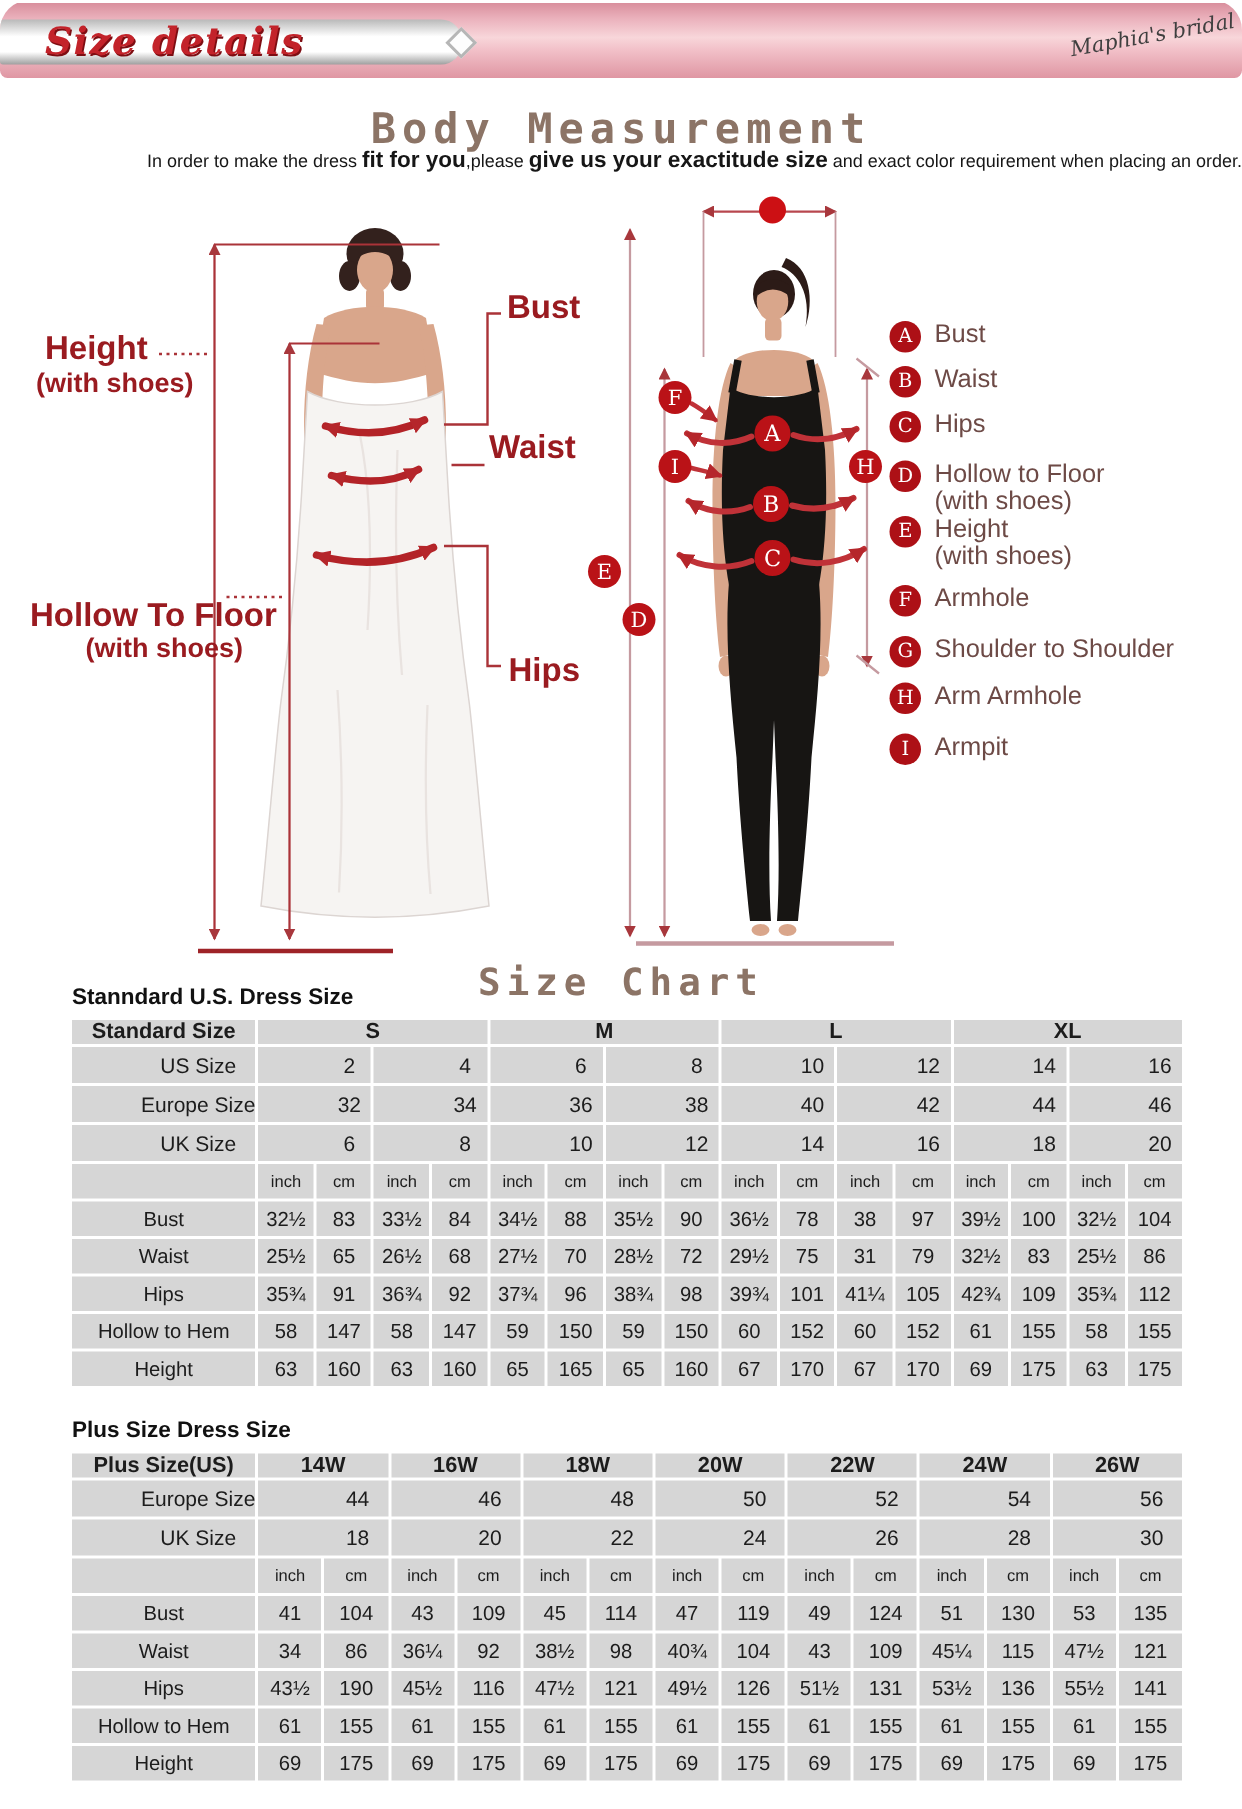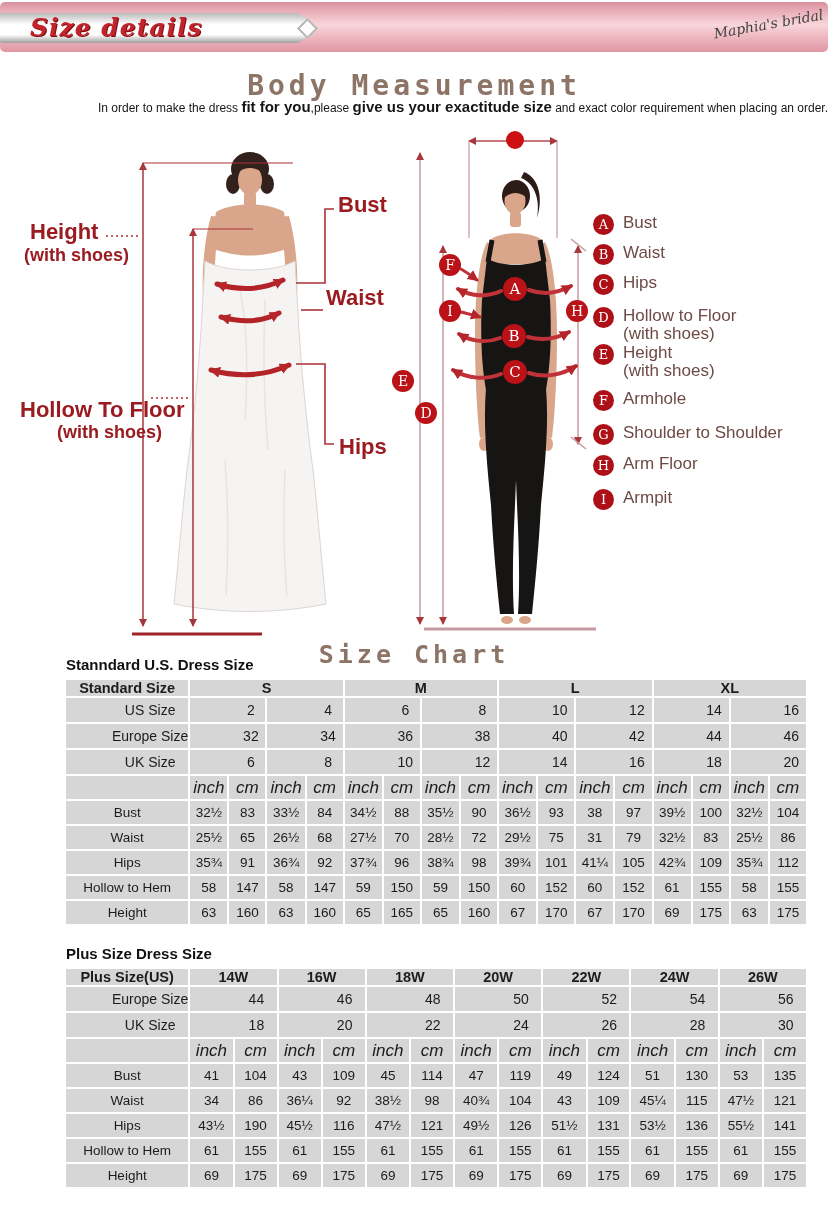--- a/index.html
+++ b/index.html
@@ -1,17 +1,17 @@
 <!DOCTYPE html>
 <html style="--accent_red: #c3232a; --title_brown: #8c7466; --label_red: #9a1b20; --marker_red: #ad1016; --legend_text: #6d4a46; --cell_gray: #d6d6d6; --banner_pink: #eab0bb;"><head>
 <meta charset="utf-8">
 <style>
   html,body{margin:0;padding:0;background:#ffffff;}
   .page{position:relative;width:828px;height:1206px;background:#fff;overflow:hidden;
-        font-family:"Liberation Sans",sans-serif;}
+        font-family:"Liberation Sans",sans-serif;border-radius:20px;}
 
   
   .banner{position:absolute;left:0;top:2px;width:828px;height:50px;
     background:linear-gradient(180deg,#d98f9d 0%,#eab0bb 20%,#f8d6da 46%,#f2c1c9 62%,#df96a3 100%);
     border-radius:5px;}
   .banner-strip{position:absolute;left:0;top:11px;width:308px;height:30px;
     background:linear-gradient(180deg,#b9b9b9 0%,#ffffff 38%,#ffffff 72%,#9f9f9f 100%);
     border-radius:2px 14px 14px 2px;}
   .banner-diamond{position:absolute;left:300px;top:19px;width:11px;height:11px;background:#fdfdfd;
     border:2px solid #b6b6b6;transform:rotate(45deg);}
@@ -37,31 +37,31 @@
 
   
   .legend-item{position:absolute;left:593px;display:flex;gap:9px;align-items:flex-start;}
   .legend-circle{flex:0 0 auto;width:21px;height:21px;border-radius:50%;
     background:var(--marker_red,#ad1016);color:#fff;font-family:"DejaVu Serif",serif;
     font-size:13px;display:flex;align-items:center;justify-content:center;}
   .legend-text{font-size:17px;line-height:18px;color:var(--legend_text,#6d4a46);}
   .legend-sub{display:block;}
 
   
-  .table-section{position:absolute;left:64px;width:744px;}
+  .table-section{position:absolute;left:46px;width:744px;}
   .table-caption{font-size:15px;font-weight:bold;color:#111;margin:0 0 5px 2px;}
   .size-table{border-collapse:separate;border-spacing:2px;table-layout:fixed;}
   .size-table td{background:var(--cell_gray,#d6d6d6);text-align:center;vertical-align:middle;
     padding:0;font-size:13px;color:#1c1c1c;white-space:nowrap;overflow:hidden;height:23px;}
   .size-table .label-col{width:96px;}
   .table-standard .unit-col{width:38px;}
   .table-plus .unit-col{width:43px;}
   .size-table .size-header-row td{font-size:14.5px;font-weight:bold;height:14px;}
   .size-table .size-row td{font-size:14px;height:24px;padding-left:46px;}
-  .size-table .unit-row td{font-size:17px;font-style:italic;}
+  .size-table .unit-row td{font-size:11px;}
   .size-table .measure-row td{font-size:13.5px;}
 </style>
 </head>
 <body>
 
 <div class="page">
 
   <div class="banner">
     <div class="banner-strip"></div>
     <div class="banner-diamond"></div>
@@ -212,21 +212,21 @@
     <div class="legend-item" style="top:390px;">
       <span class="legend-circle">F</span>
       <span class="legend-text">Armhole</span>
     </div>
     <div class="legend-item" style="top:424px;">
       <span class="legend-circle">G</span>
       <span class="legend-text">Shoulder to Shoulder</span>
     </div>
     <div class="legend-item" style="top:455px;">
       <span class="legend-circle">H</span>
-      <span class="legend-text">Arm Floor</span>
+      <span class="legend-text">Arm Armhole</span>
     </div>
     <div class="legend-item" style="top:489px;">
       <span class="legend-circle">I</span>
       <span class="legend-text">Armpit</span>
     </div>
   </div>
 
   <div class="mono-title title-chart">Size Chart</div>
 
   <div class="table-section" style="top:656px;">
@@ -316,21 +316,21 @@
               <td>Bust</td>
               <td>32½</td>
               <td>83</td>
               <td>33½</td>
               <td>84</td>
               <td>34½</td>
               <td>88</td>
               <td>35½</td>
               <td>90</td>
               <td>36½</td>
-              <td>93</td>
+              <td>78</td>
               <td>38</td>
               <td>97</td>
               <td>39½</td>
               <td>100</td>
               <td>32½</td>
               <td>104</td>
             </tr>
             <tr class="measure-row">
               <td>Waist</td>
               <td>25½</td>

